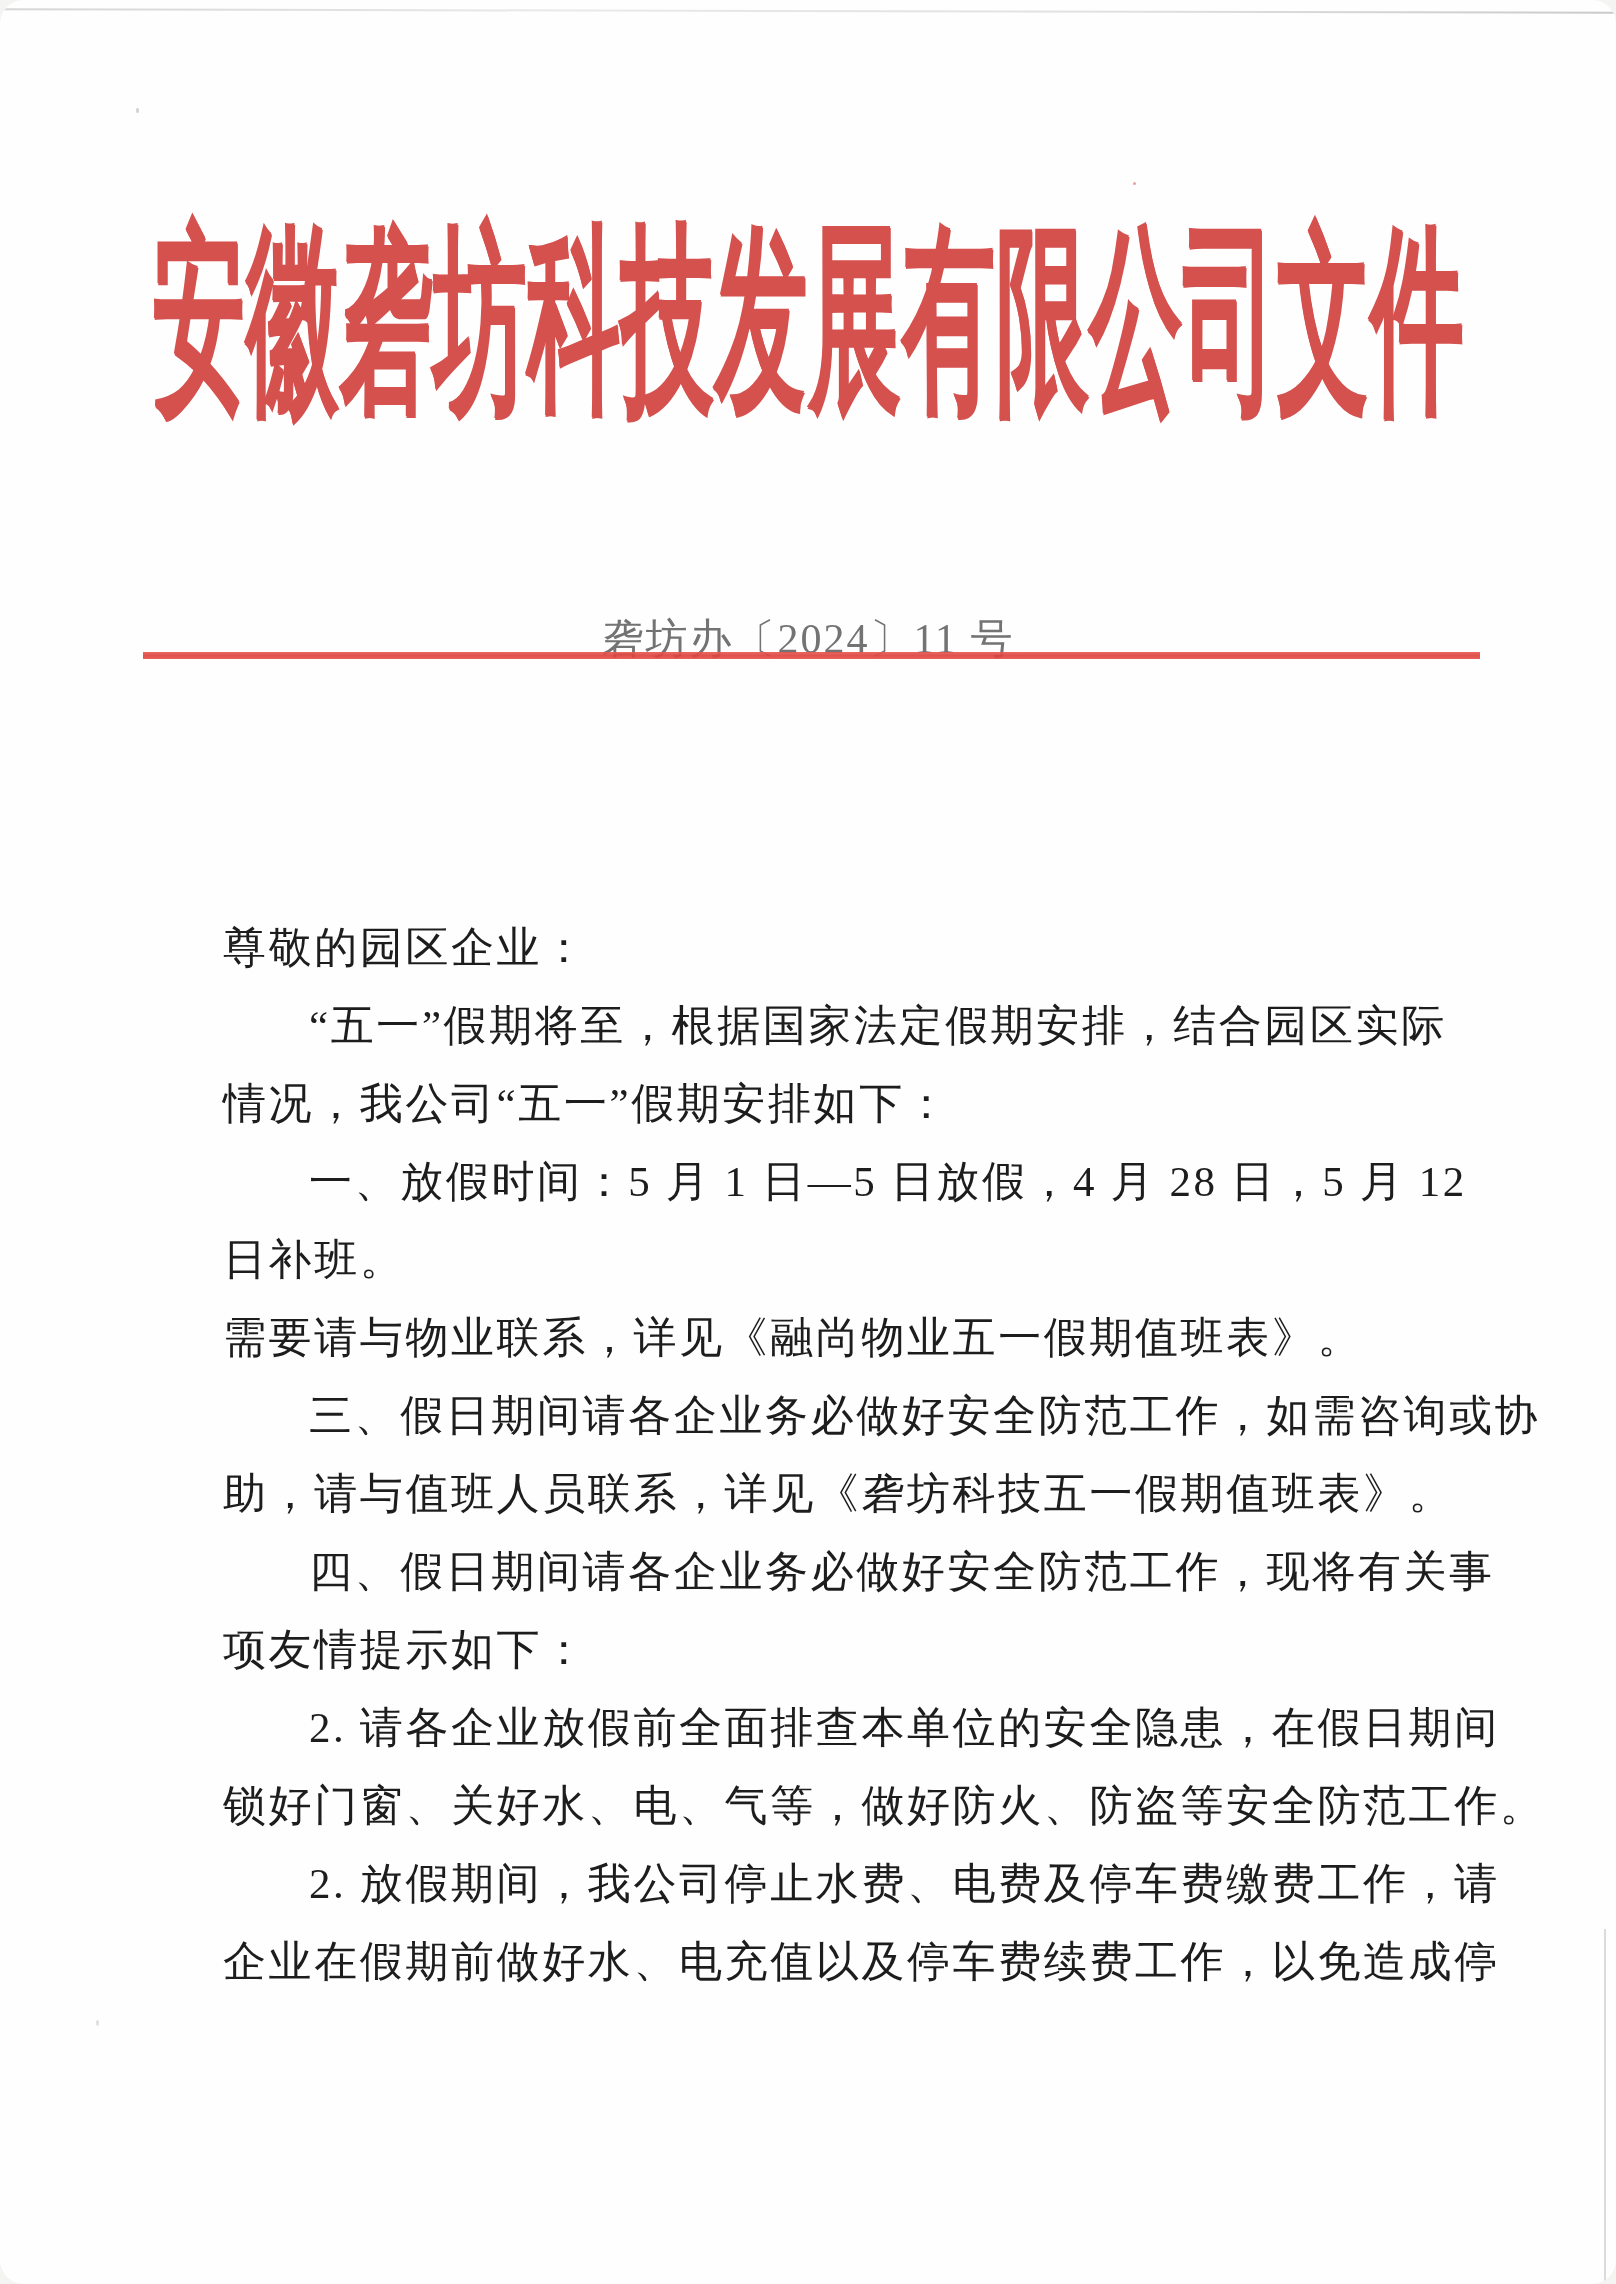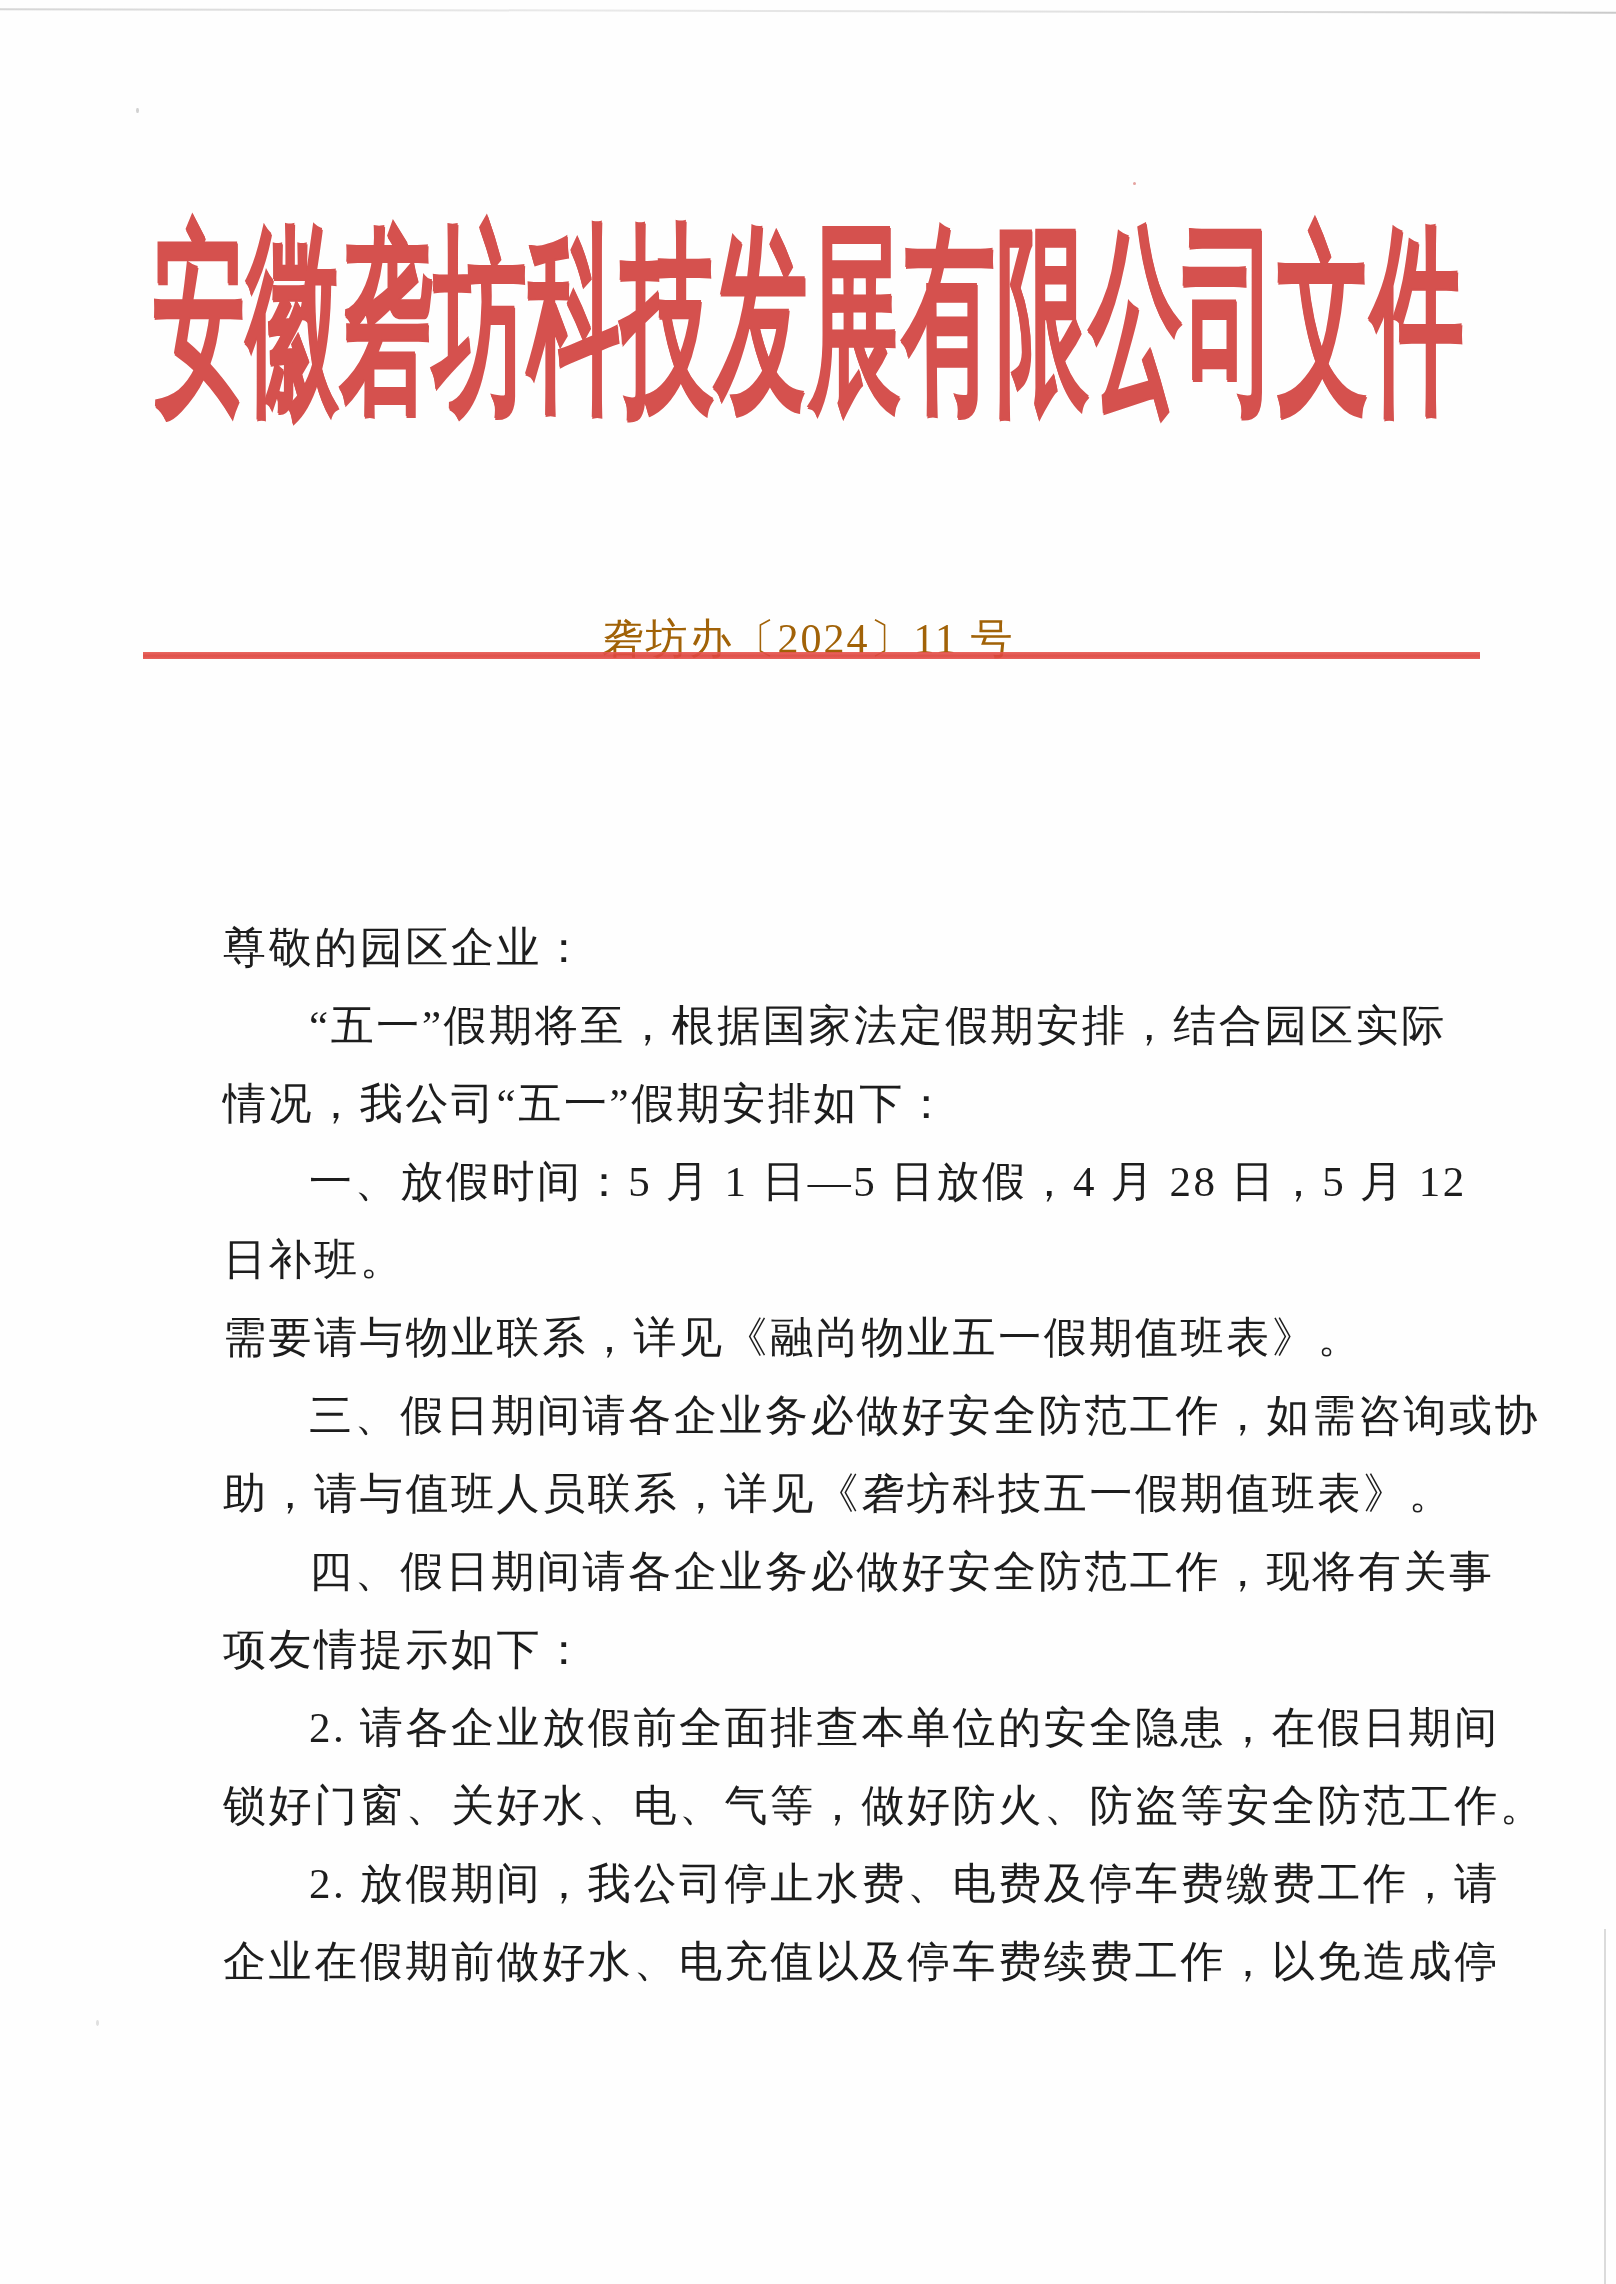--- a/index.html
+++ b/index.html
@@ -6,20 +6,21 @@
   body {
     width: 1616px; height: 2284px;
     background: #f4f4f2;
     font-family: "Liberation Serif", serif;
   }
   .page {
     position: relative;
     width: 1616px; height: 2284px;
     background: #fefefe;
     overflow: hidden;
+    border-radius: 24px;
   }
   
   .scan-top-edge {
     position: absolute; top: 10.4px; left: 0;
     width: 100%; height: 2px;
     background: linear-gradient(to right, #b5b5b5, #d8d8d8 35%, #c9c9c9 70%, #9f9f9f);
     opacity: .55;
     transform: rotate(0.12deg);
   }
   .scan-right-edge {
@@ -46,21 +47,21 @@
     text-shadow: 0.7px 0.7px 0 #d5514e;
   }
 
   
   .doc-number {
     position: absolute; top: 614px; left: 0;
     width: 100%;
     text-align: center;
     font-size: 42px; line-height: 51px;
     letter-spacing: 2px;
-    color: #a16207;
+    color: #737373;
     white-space: nowrap;
   }
 
   
   .red-line {
     position: absolute; top: 652px; left: 143px;
     width: 1337px; height: 7.2px;
     background: linear-gradient(to bottom, #e85a52, #dc423c 55%, #e6564e);
     opacity: .92;
   }

